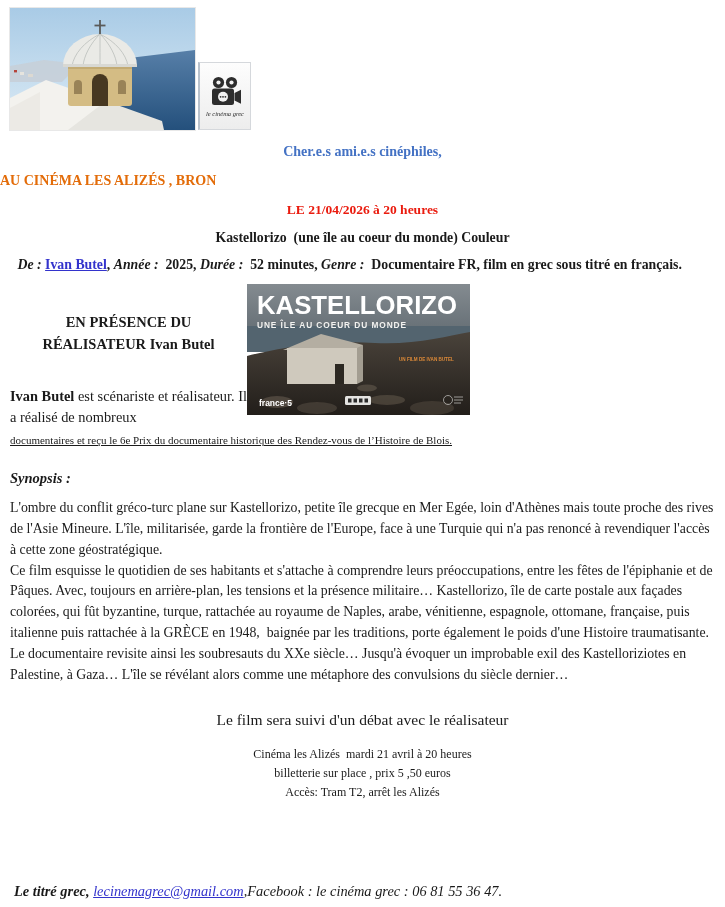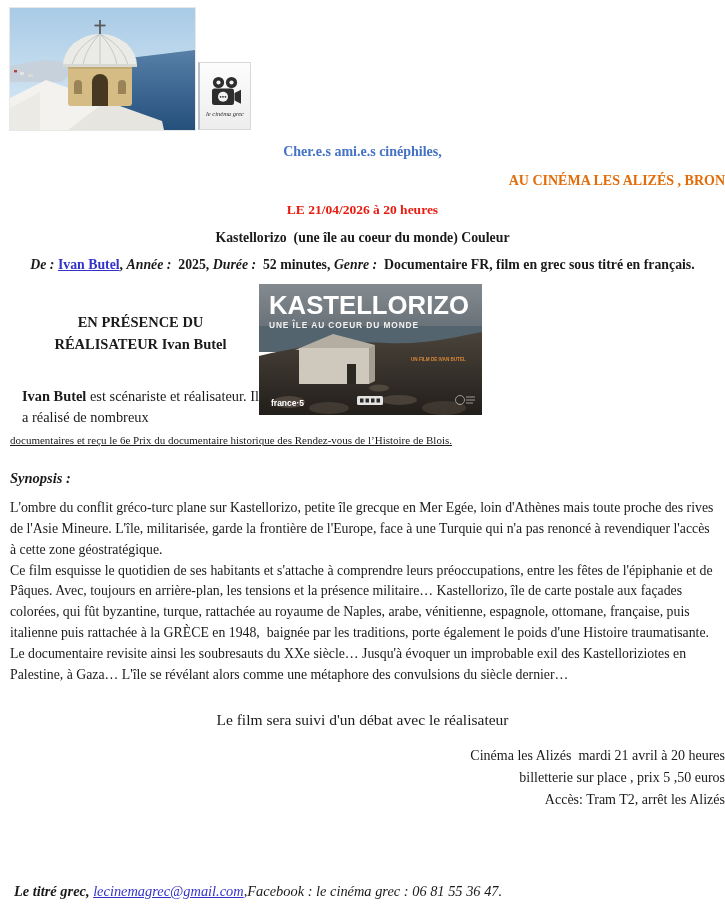--- a/index.html
+++ b/index.html
@@ -20,46 +20,46 @@
     width:50px;height:66px;margin-left:3px;flex:0 0 auto;
     background:linear-gradient(180deg,#fdfdfd 0%,#ededed 100%);
     border:1px solid #d5d8dc;border-left:2px solid #b9c2cc;
     display:flex;flex-direction:column;align-items:center;justify-content:center;
   }
   .logo-caption{font-style:italic;font-size:6.5px;color:#2a2a2a;margin-top:2px;white-space:nowrap;}
   
   p{margin:0;}
   .greeting{margin-top:14px;text-align:center;font-weight:bold;font-size:14px;color:var(--greeting,#4472C4);}
   .announce{margin-top:12px;text-align:center;font-weight:bold;font-size:13.6px;white-space:nowrap;}
-  .venue{margin-top:13px;text-align:right;font-weight:bold;font-size:14px;color:var(--venue,#E36C09);}
+  .venue{margin-top:13px;text-align:left;font-weight:bold;font-size:14px;color:var(--venue,#E36C09);}
   .datetime{margin-top:13px;text-align:center;font-weight:bold;font-size:13.5px;color:var(--datetime,#EA1B0E);}
   .film-title{margin-top:12px;text-align:center;font-weight:bold;font-size:13.8px;white-space:pre-wrap;}
   .credits{
-    margin:8px auto 0 auto;width:690px;text-align:center;
+    margin:8px auto 0 auto;width:690px;
     font-weight:bold;font-size:13.8px;line-height:1.55;white-space:pre-wrap;
   }
   .credits .lbl{font-style:italic;}
   a.doc-link{color:var(--link,#3333CC);text-decoration:underline;cursor:pointer;}
   
-  .mid-row{display:flex;margin-top:9px;padding-left:22px;}
+  .mid-row{display:flex;margin-top:9px;padding-left:10px;}
   .left-col{width:237px;flex:0 0 auto;}
   .presence{
     margin:28px auto 0 auto;width:205px;text-align:center;
     font-weight:bold;font-size:14.5px;line-height:1.5;
   }
   .bio{margin-top:30px;font-size:14.4px;line-height:1.5;width:237px;}
   .poster{width:223px;height:131px;flex:0 0 auto;border-radius:19px;}
   .poster svg{display:block;}
   .bio-cont{margin:3px 0 0 10px;font-size:11px;line-height:1.5;text-decoration:underline;}
   
   .synopsis-label{margin:21px 0 0 10px;font-weight:bold;font-style:italic;font-size:14.5px;}
   .synopsis-text{margin:11px 10px 0 10px;font-size:13.8px;line-height:1.52;white-space:pre-wrap;}
   
   .debate{margin-top:25px;text-align:center;font-size:15.5px;}
-  .event-line{margin-top:0;text-align:right;font-size:14px;line-height:1.55;white-space:pre-wrap;}
+  .event-line{margin-top:0;text-align:center;font-size:12px;line-height:1.55;white-space:pre-wrap;}
   .event-block{margin-top:16px;}
   
   .footer{
     position:absolute;left:14px;bottom:7px;
     font-size:14.4px;font-style:italic;white-space:nowrap;
   }
   .footer .fname{font-weight:bold;}
 </style>
 </head>
 <body>

